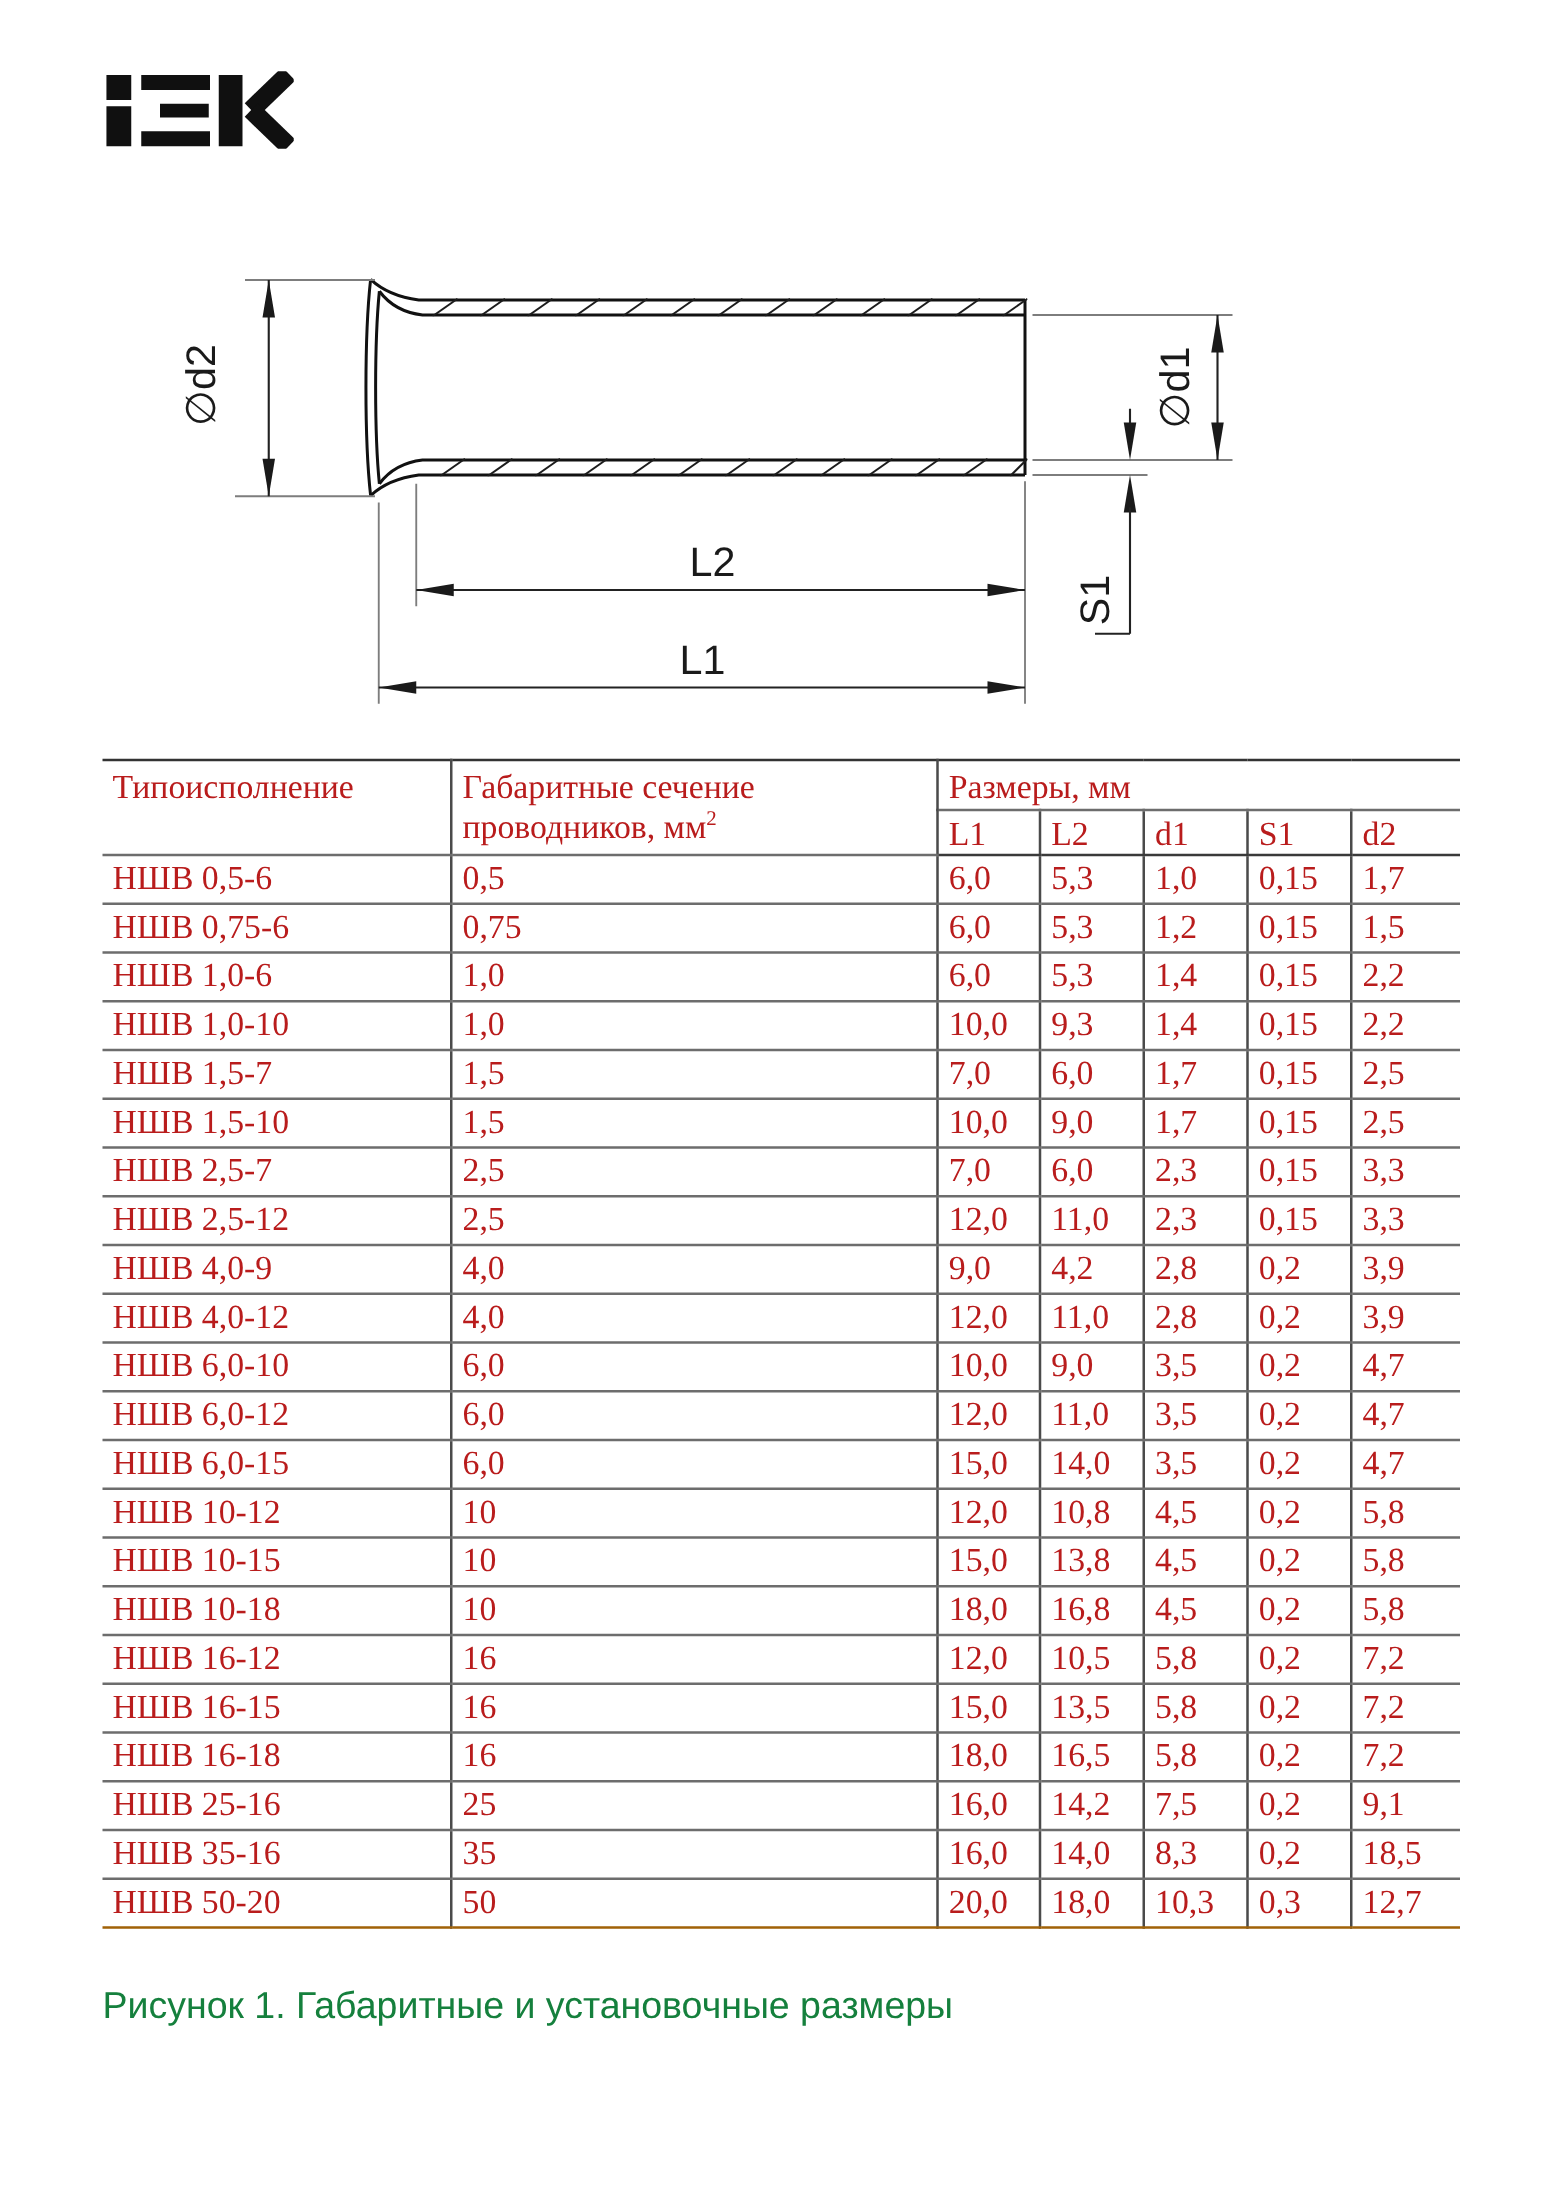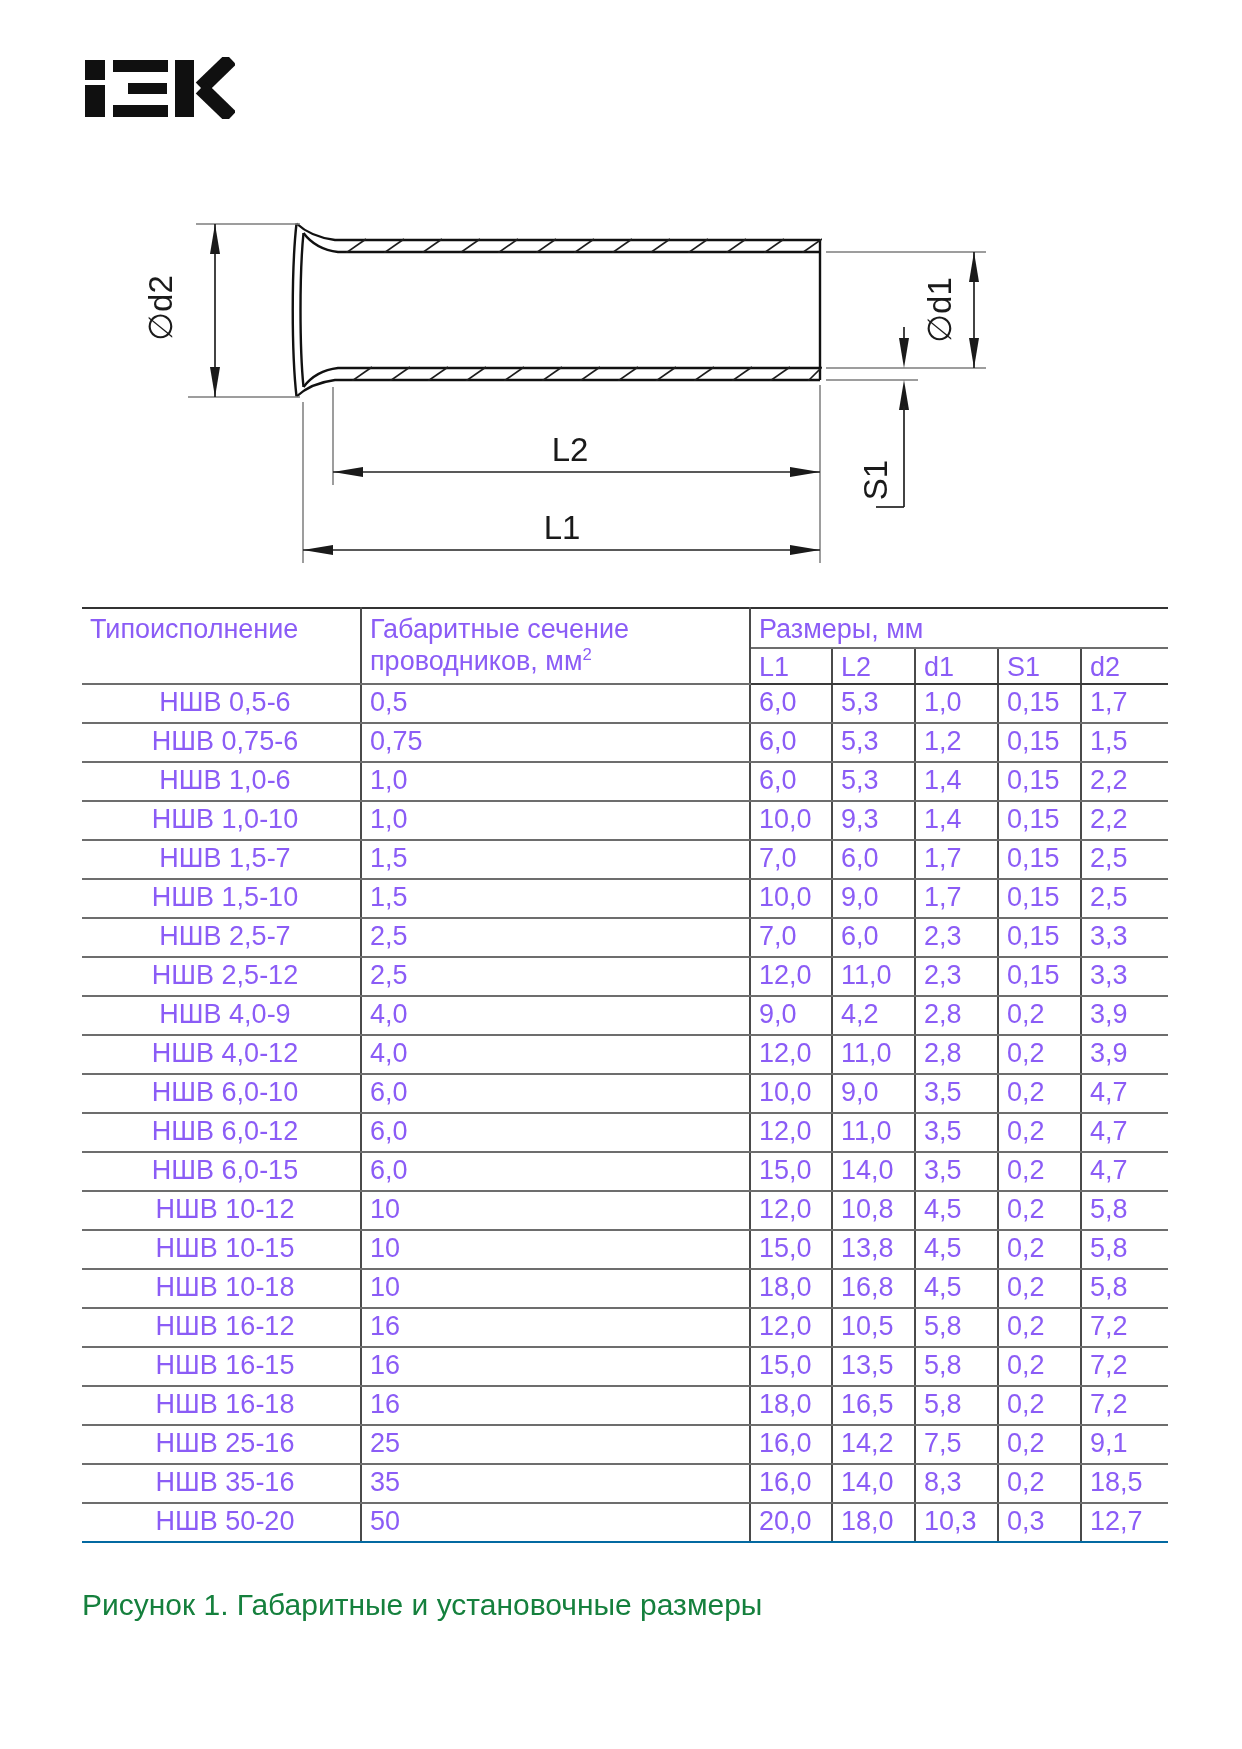--- a/index.html
+++ b/index.html
@@ -12,36 +12,36 @@
   .dim-label{font-family:"Liberation Sans",sans-serif;font-size:33px;fill:#1a1a1a;}
   .part-line{stroke:#111;stroke-width:2.4;fill:none;}
   .hatch-line{stroke:#1c1c1c;stroke-width:1.6;}
   .dim-line{stroke:#222;stroke-width:1.7;}
   .ext-line{stroke:#7d7d7d;stroke-width:1.5;}
   .arrow{fill:#1a1a1a;stroke:none;}
 
   .spec-table{
     position:absolute;left:82px;top:607px;width:1086px;
     border-collapse:collapse;table-layout:fixed;
-    font-size:27px;color:#8b5cf6;
+    font-size:27px;color:#b91c1c;font-family:Liberation Serif, serif;
   }
   .spec-table th,.spec-table td{
     border-left:2px solid #4a4a4a;border-right:2px solid #4a4a4a;
     border-top:2px solid #6d6d6d;border-bottom:2px solid #6d6d6d;
     font-weight:normal;text-align:left;padding:0 0 0 8px;
     overflow:hidden;white-space:nowrap;box-sizing:border-box;
   }
   .spec-table thead th{vertical-align:top;padding-top:5px;border-top:2px solid #333;}
   .spec-table thead tr.sub th{border-bottom:2px solid #3a3a3a;padding-top:3px;}
   .spec-table .no-l{border-left:none;}
   .spec-table .no-r{border-right:none;margin-left:32px;}
   .spec-table tbody td{height:39px;vertical-align:middle;padding-bottom:2px;}
-  .spec-table tbody td:first-child{border-left:none;text-align:center;}
+  .spec-table tbody td:first-child{border-left:none;}
   .spec-table tbody td:last-child{border-right:none;}
-  .spec-table tbody tr:last-child td{border-bottom:2px solid #0369a1;}
+  .spec-table tbody tr:last-child td{border-bottom:2px solid #a16207;}
   .hdr-row1{height:40px;}
   .hdr-row2{height:36px;}
   sup{font-size:0.62em;}
 
   .figure-caption{
     position:absolute;left:82px;top:1588px;font-size:30px;color:#15803d;
   }
 </style>
 </head>
 <body>

